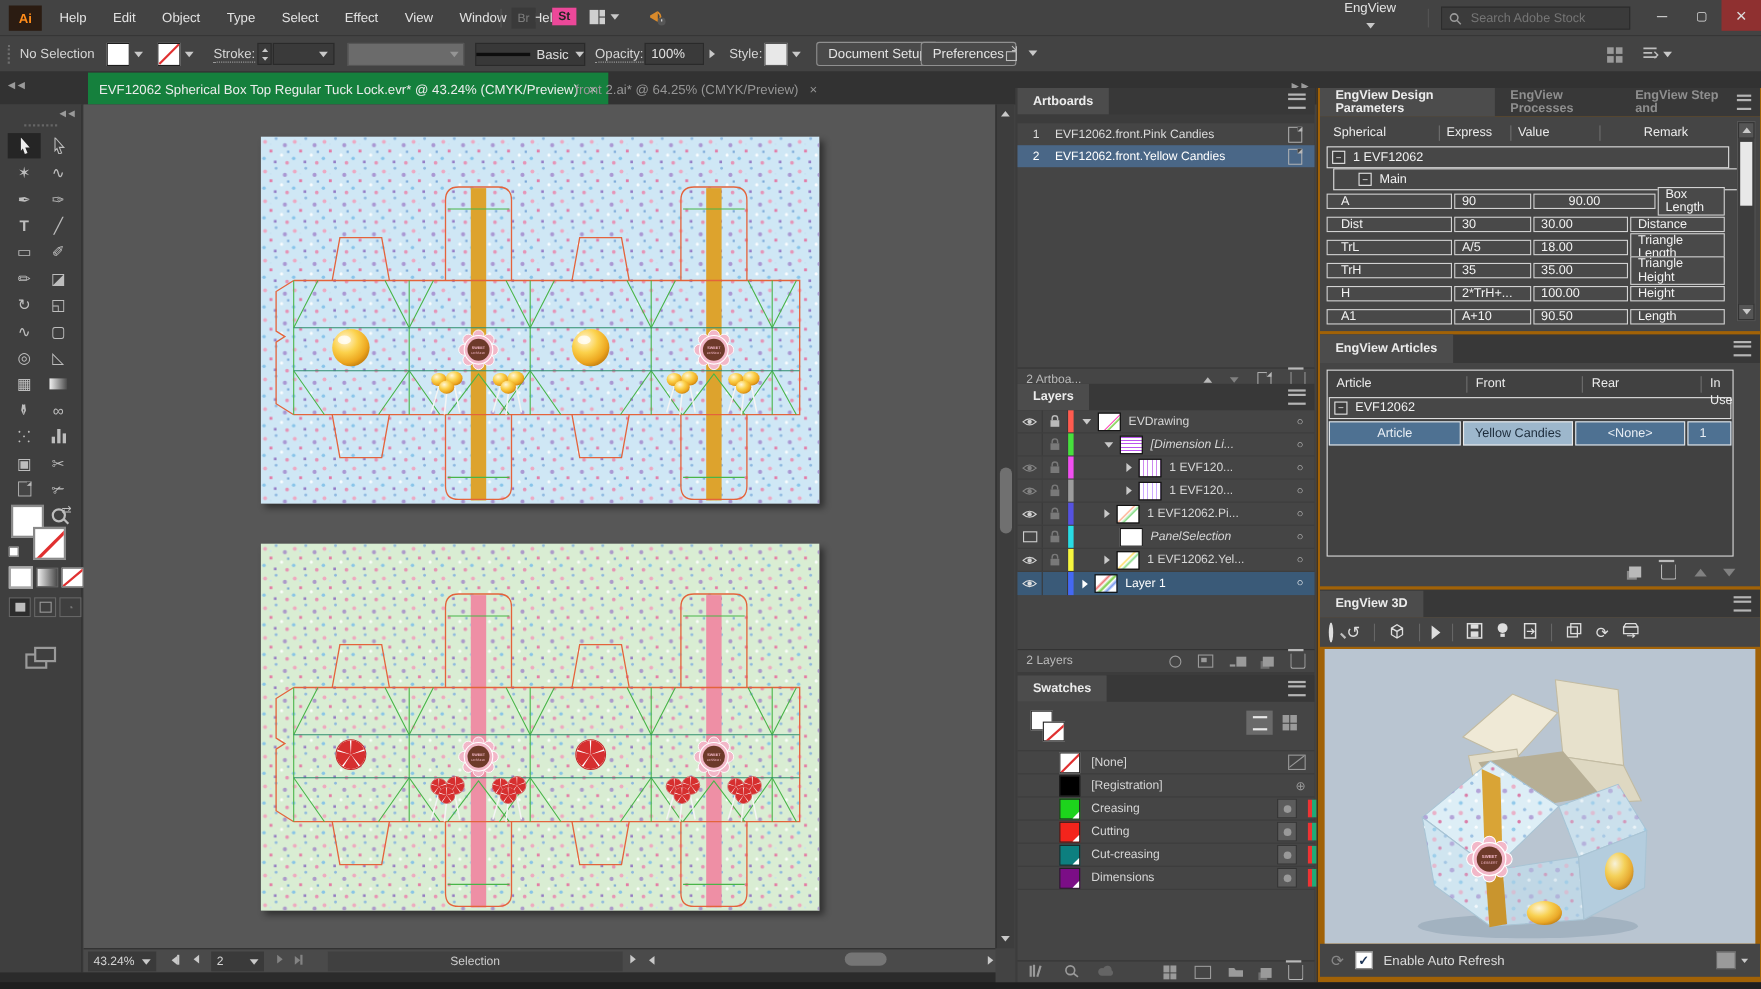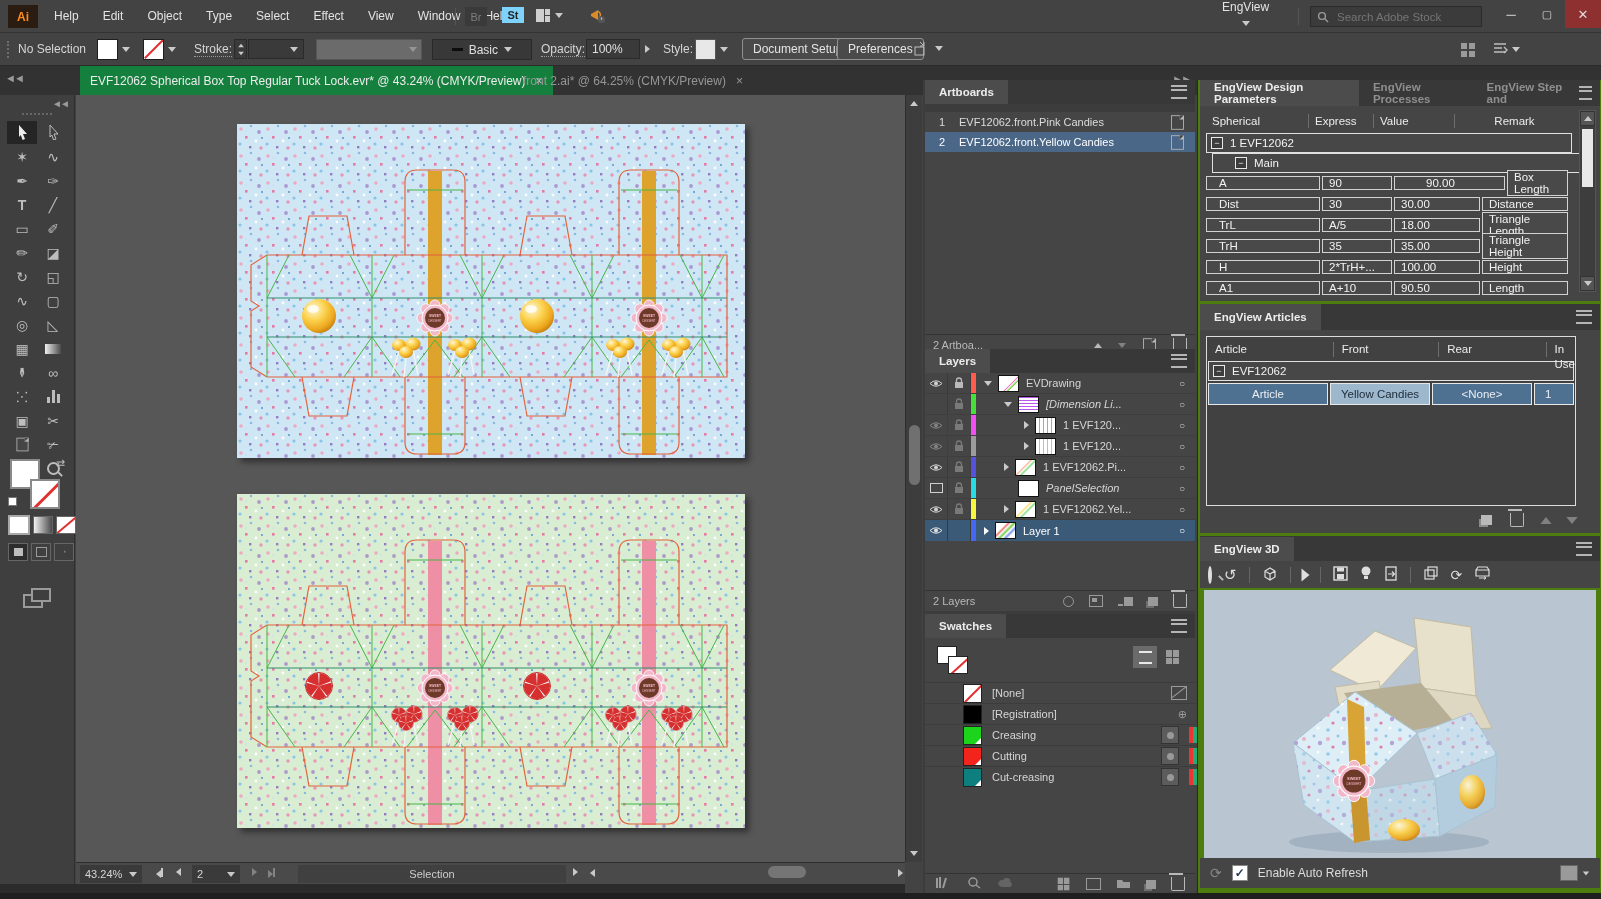--- a/index.html
+++ b/index.html
@@ -70,21 +70,21 @@
       <div class="menu-item">Object</div>
       <div class="menu-item">Type</div>
       <div class="menu-item">Select</div>
       <div class="menu-item">Effect</div>
       <div class="menu-item">View</div>
       <div class="menu-item">Window</div>
       <div class="menu-item">Help</div>
     </div>
     <div class="a" style="left:455px;top:8px;width:1px;height:17px;background:#565656;"></div>
     <div class="a" style="left:465px;top:7px;width:22px;height:19px;background:#3a3a3a;color:#7e7e7e;display:flex;align-items:center;justify-content:center;font-size:11px;">Br</div>
-    <div class="a" style="left:502px;top:7px;width:22px;height:16px;background:#7dd3fc;color:#262626;display:flex;align-items:center;justify-content:center;font-size:11px;font-weight:bold;">St</div>
+    <div class="a" style="left:502px;top:7px;width:22px;height:16px;background:#ec4899;color:#262626;display:flex;align-items:center;justify-content:center;font-size:11px;font-weight:bold;">St</div>
     <div class="a row" style="left:536px;top:9px;gap:5px;">
       <span style="display:inline-grid;grid-template-columns:8px 5px;gap:1px;">
           <i style="background:#cfcfcf;height:13px;"></i>
           <i style="display:grid;gap:1px;">
             <b style="background:#cfcfcf;height:6px;"></b>
             <b style="background:#cfcfcf;height:6px;"></b>
           </i>
         </span>
       <span class="tri-d"></span>
     </div>
@@ -132,21 +132,21 @@
     <div class="a" style="left:234px;top:6px;width:13px;height:20px;background:#3a3a3a;border:1px solid #2a2a2a;display:flex;flex-direction:column;align-items:center;justify-content:center;gap:3px;">
         <span class="tri-u" style="transform:scale(.7);"></span>
         <span class="tri-d" style="transform:scale(.7);"></span>
       </div>
     <div class="a row field" style="left:248px;top:6px;width:56px;justify-content:flex-end;gap:5px;">
         <span class="tri-d"></span>
       </div>
     <div class="a row" style="left:316px;top:6px;width:106px;height:21px;background:#6b6b6b;border:1px solid #555;">
         <span class="tri-d dim" style="margin-left:auto;margin-right:4px;"></span>
       </div>
-    <div class="a row" style="left:432px;top:6px;width:100px;height:21px;background:#383838;border:1px solid #2a2a2a;padding:0 19px;gap:6px;">
+    <div class="a row" style="left:432px;top:6px;width:100px;height:21px;background:#383838;border:1px solid #2a2a2a;padding:0 0;gap:6px;">
       <i style="flex:1;border-top:3px solid #0d0d0d;"></i>
         <span style="color:#e0e0e0;">Basic</span>
         <span class="tri-d"></span>
     </div>
     <div class="a u" style="left:541px;top:9px;">Opacity:</div>
     <div class="a row field" style="left:586px;top:6px;width:54px;">100%</div>
     <div class="a" style="left:645px;top:9px;color:#c9c9c9;"><span class="tri-r"></span></div>
     <div class="a" style="left:663px;top:9px;">Style:</div>
     <div class="a row" style="left:695px;top:6px;gap:4px;">
         <span style="width:19px;height:19px;background:#e8e8e8;border:1px solid #555;"></span>
@@ -763,20 +763,30 @@
           <div class="row" style="height:20px;border-top:1px solid #3c3c3c;padding-left:38px;gap:10px;">
             <span class="sw" style="background: rgb(13, 127, 127);">
                 <span class="corner"></span>
               </span>
             <span style="flex:1;">Cut-creasing</span>
             <span class="chip-sm">
                 <i></i>
               </span>
             <span style="width:8px;height:16px;background:linear-gradient(90deg,#e33 50%,#2a7 50%);margin-right:-2px;"></span>
           </div>
+          <div class="row" style="height:20px;border-top:1px solid #3c3c3c;border-bottom:1px solid #3c3c3c;padding-left:38px;gap:10px;">
+            <span class="sw" style="background: rgb(123, 14, 134);">
+                <span class="corner"></span>
+              </span>
+            <span style="flex:1;">Dimensions</span>
+            <span class="chip-sm">
+                <i></i>
+              </span>
+            <span style="width:8px;height:16px;background:linear-gradient(90deg,#e33 50%,#2a7 50%);margin-right:-2px;"></span>
+          </div>
         </div>
       </div>
       <div class="row" style="height:20px;background:#454545;border-top:1px solid #333;padding:0 10px;gap:17px;">
         <span><svg width="15" height="13" viewBox="0 0 15 13">
               <path d="M2 12 V2 M5 12 V1 M8 12 L11 2" stroke="#9a9a9a" stroke-width="2"></path>
             </svg></span>
         <span><svg width="14" height="13" viewBox="0 0 14 13">
               <circle cx="6" cy="6" r="4" fill="none" stroke="#9a9a9a" stroke-width="1.5"></circle>
               <path d="M9 9 l4 3" stroke="#9a9a9a" stroke-width="1.5"></path>
             </svg></span>
@@ -796,21 +806,21 @@
           <span><svg width="15" height="12" viewBox="0 0 15 12">
                 <path d="M1 3 h5 l1.5 2 H14 V11 H1 Z" fill="#9a9a9a"></path>
               </svg></span>
           <span style="width:10px;height:9px;background:#9a9a9a;box-shadow:-3px 3px 0 -1px #6e6e6e;"></span>
           <span class="icon-trash"></span>
         </span>
       </div>
     </div>
   </div>
 
-  <div class="a" style="left:1197px;top:80px;width:404px;height:813px;background:#4d7c0f;border-left:1px solid #2a2a2a;">
+  <div class="a" style="left:1197px;top:80px;width:404px;height:813px;background:#a16207;border-left:1px solid #2a2a2a;">
 
     <div class="a" style="left:2px;top:0;width:400px;height:221px;">
       <div class="row" style="height:26px;background:#383838;">
         <div class="ptab" style="height:26px;">EngView Design Parameters</div>
         <div class="ptab inactive" style="height:26px;">EngView Processes</div>
         <div class="ptab inactive" style="height:26px;padding:0 8px;">EngView Step and</div>
         <span class="menu-ic" style="margin-left:auto;margin-right:8px;"></span>
       </div>
       <div class="pbody" style="height:195px;position:relative;overflow:hidden;">
 

